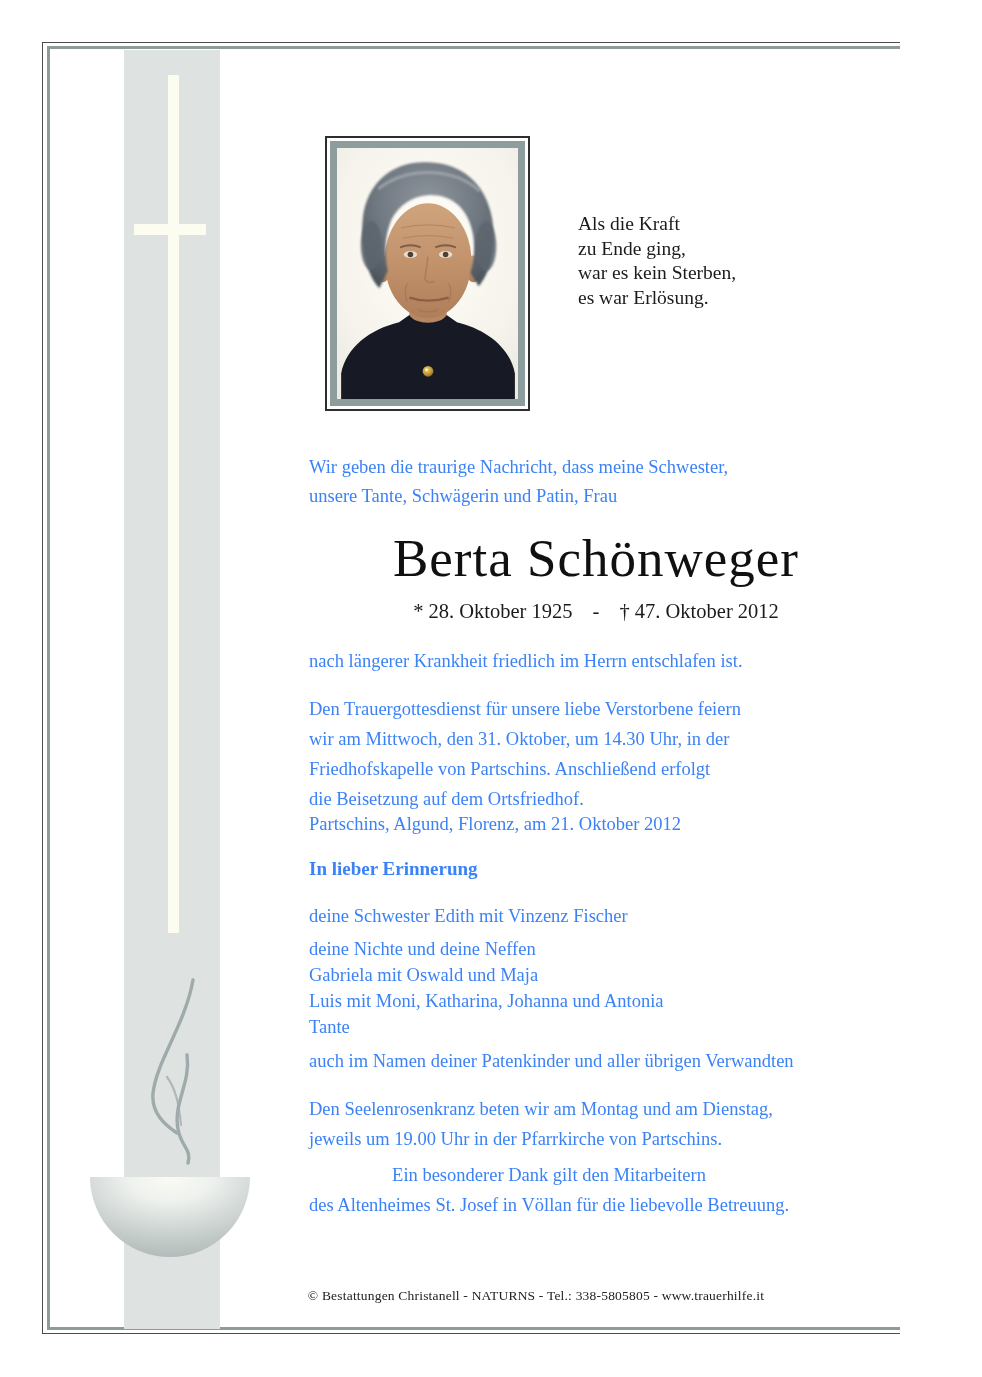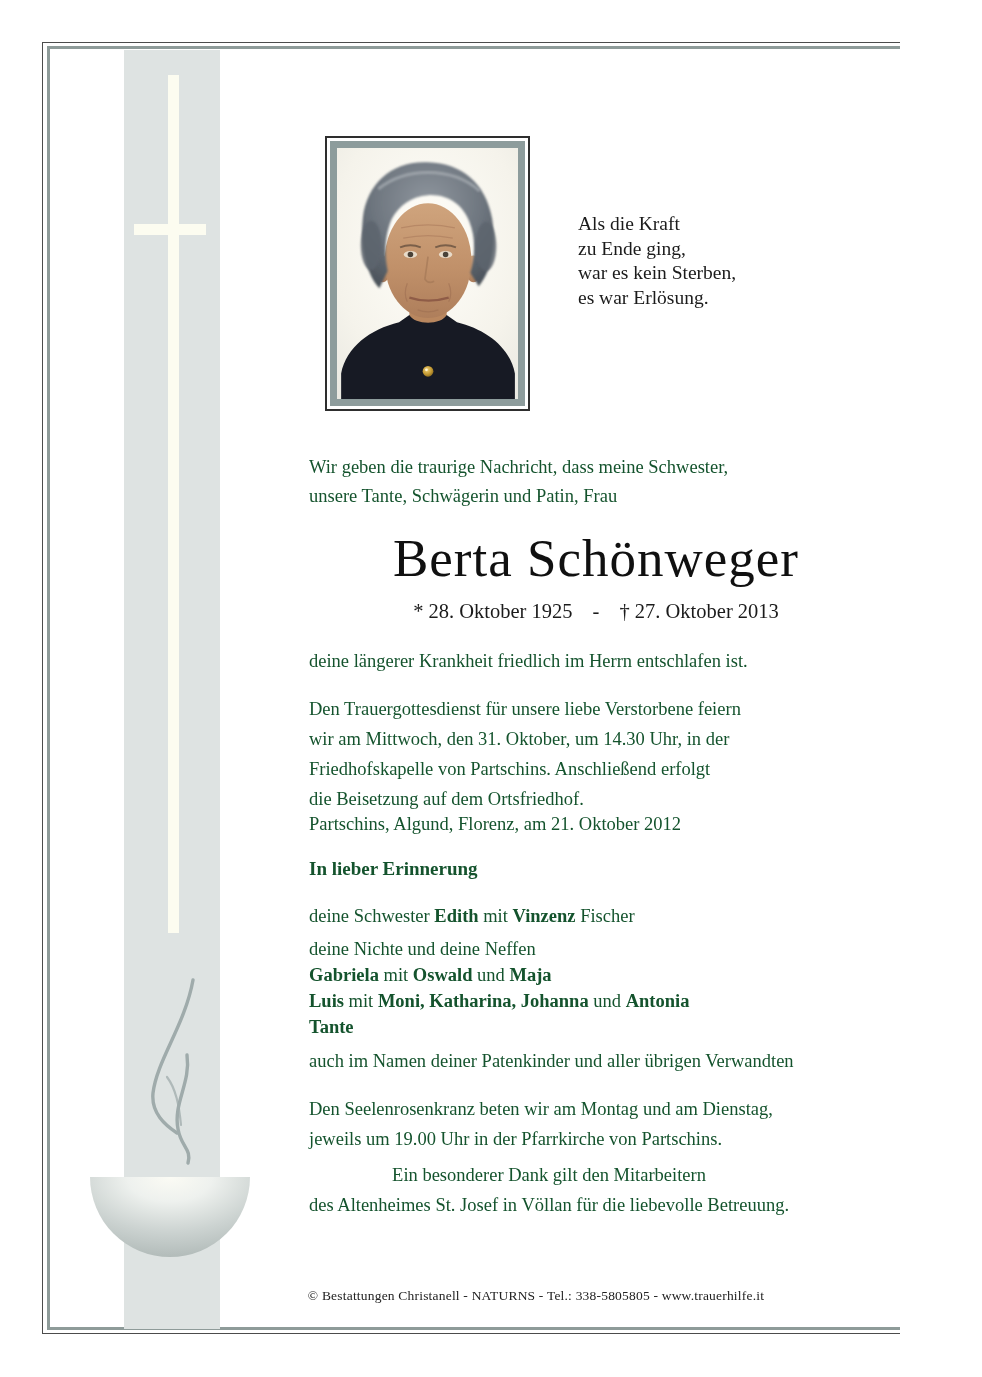--- a/index.html
+++ b/index.html
@@ -20,38 +20,38 @@
   .bowl{
     position:absolute;left:90px;top:1177px;width:160px;height:80px;
     border-radius:0 0 80px 80px;
     background:radial-gradient(ellipse 95% 110% at 50% 0%, #fbfbf4 0%, #eef1ee 28%, #ccd3d1 62%, #aab4b2 100%);
   }
   
   .photo{position:absolute;left:325px;top:136px;width:195px;height:265px;border:2px solid #2e2e2e;background:#ffffff;padding:3px;}
   .photo-matte{width:100%;height:100%;border:7px solid #8d9c9c;box-sizing:border-box;}
   .photo-matte svg{display:block;width:100%;height:100%;}
   
-  .txt{position:absolute;left:309px;font-size:18.5px;line-height:30px;color:#14532d;}
+  .txt{position:absolute;left:309px;font-size:18.5px;line-height:30px;color:#3b82f6;}
   .quote{position:absolute;left:578px;top:212px;font-size:19.5px;line-height:24.5px;}
   .intro{top:453px;line-height:29px;}
   .name-block{position:absolute;left:316px;top:528px;width:560px;text-align:center;
     font-size:53px;letter-spacing:1px;color:#101010;}
   .dates-block{position:absolute;left:316px;top:600px;width:560px;text-align:center;font-size:20.5px;}
   .dates-block .dash{display:inline-block;margin:0 20px;}
   .p1{top:646px;}
   .p2{top:694px;}
   .places{top:809px;}
   .memory{top:854px;font-weight:700;font-size:19px;}
   .sister{top:901px;}
   .family{top:936px;line-height:26px;}
   .paten{top:1046px;}
   .rosary{top:1094px;}
   .thanks{top:1160px;text-align:center;}
   .footer{position:absolute;left:42px;top:1288px;width:898px;text-align:center;font-size:13.5px;letter-spacing:.2px;color:#222;padding-left:45px;}
-  .b{font-weight:700;}
+  .b{font-weight:400;}
 </style>
 </head>
 <body>
 
 <div class="page">
 
   <div class="frame-outer">
     <div class="frame-inner"></div>
   </div>
 
@@ -130,23 +130,23 @@
         <circle cx="86.5" cy="216.5" r="1.3" fill="#fff6d8"></circle>
       </svg>
     </div>
   </div>
 
   <div class="quote">Als die Kraft<br>zu Ende ging,<br>war es kein Sterben,<br>es war Erlösung.</div>
 
   <div class="txt intro">Wir geben die traurige Nachricht, dass meine Schwester,<br>unsere Tante, Schwägerin und Patin, Frau</div>
 
   <div class="name-block">Berta Schönweger</div>
-  <div class="dates-block"><span>* 28. Oktober 1925</span><span class="dash">-</span><span>† 27. Oktober 2013</span></div>
+  <div class="dates-block"><span>* 28. Oktober 1925</span><span class="dash">-</span><span>† 47. Oktober 2012</span></div>
 
-  <div class="txt p1">deine längerer Krankheit friedlich im Herrn entschlafen ist.</div>
+  <div class="txt p1">nach längerer Krankheit friedlich im Herrn entschlafen ist.</div>
   <div class="txt p2">Den Trauergottesdienst für unsere liebe Verstorbene feiern<br>wir am Mittwoch, den 31. Oktober, um 14.30 Uhr, in der<br>Friedhofskapelle von Partschins. Anschließend erfolgt<br>die Beisetzung auf dem Ortsfriedhof.</div>
   <div class="txt places">Partschins, Algund, Florenz, am 21. Oktober 2012</div>
   <div class="txt memory">In lieber Erinnerung</div>
 
   <div class="txt sister"><span>deine Schwester </span><span class="b">Edith</span><span> mit </span><span class="b">Vinzenz</span><span> Fischer</span></div>
 
   <div class="txt family">
     <div><span>deine Nichte und deine Neffen</span></div>
     <div><span class="b">Gabriela</span><span> mit </span><span class="b">Oswald</span><span> und </span><span class="b">Maja</span></div>
     <div><span class="b">Luis</span><span> mit </span><span class="b">Moni, Katharina, Johanna</span><span> und </span><span class="b">Antonia</span></div>

